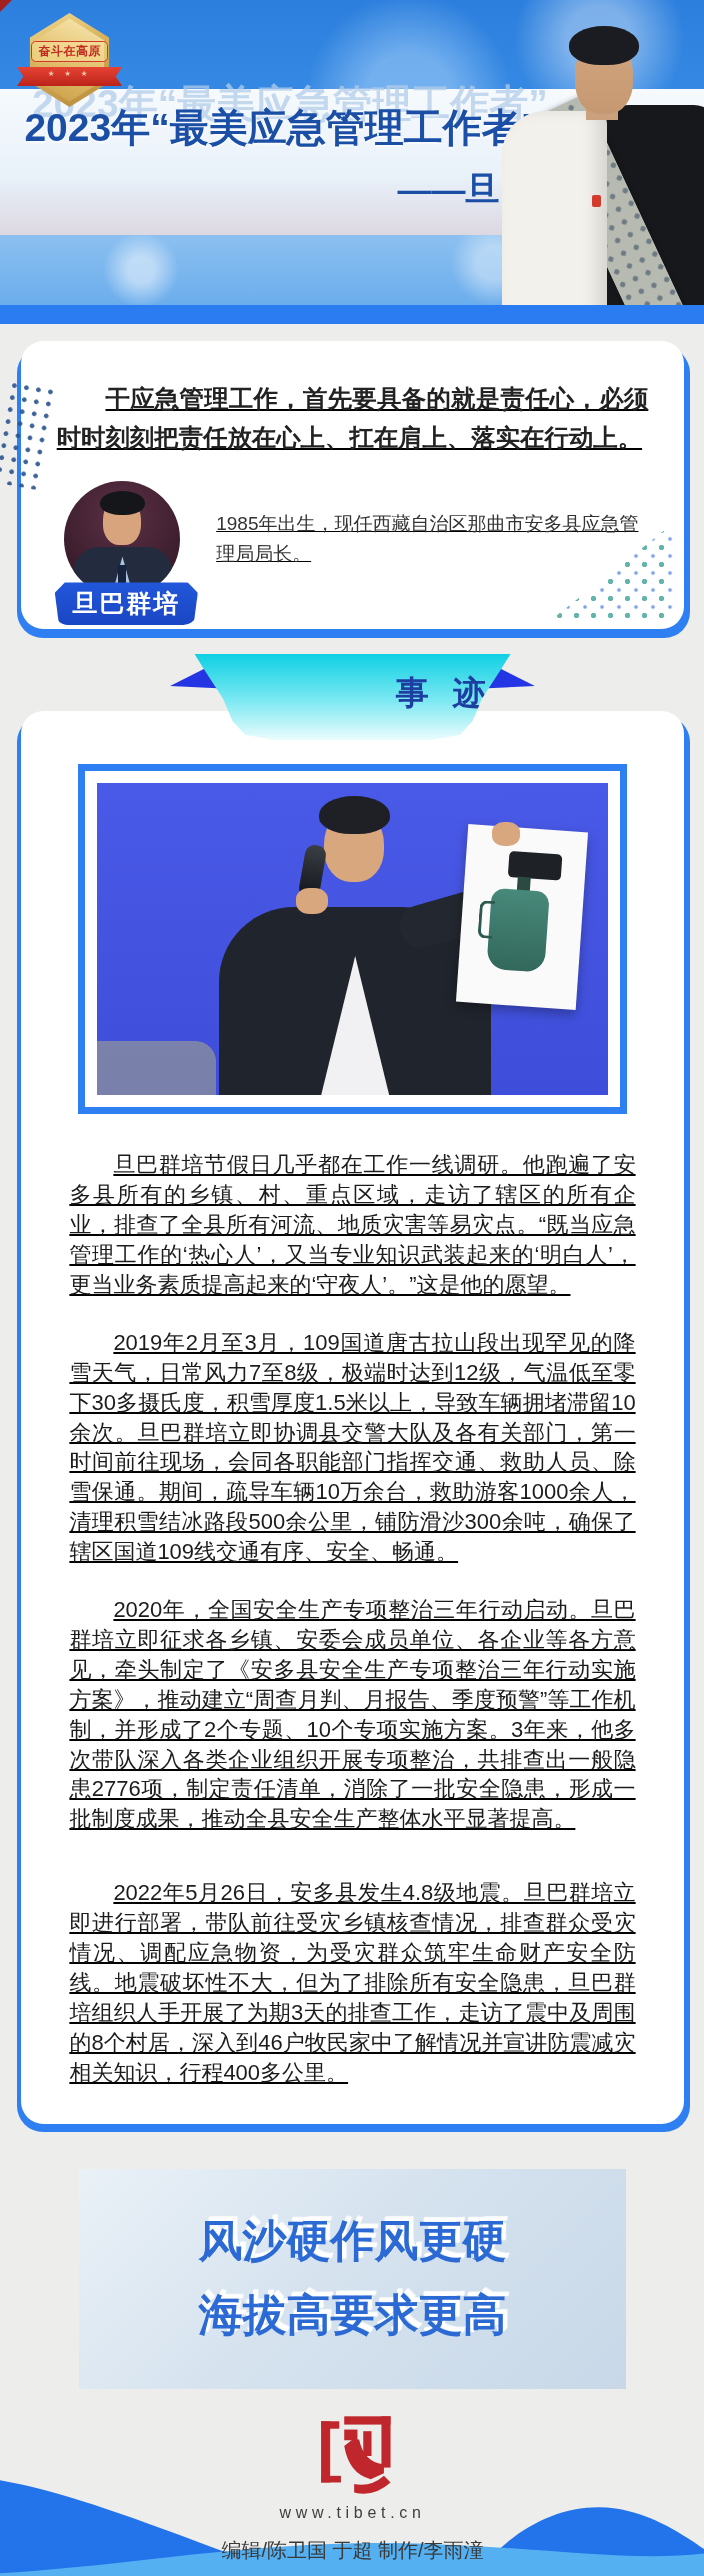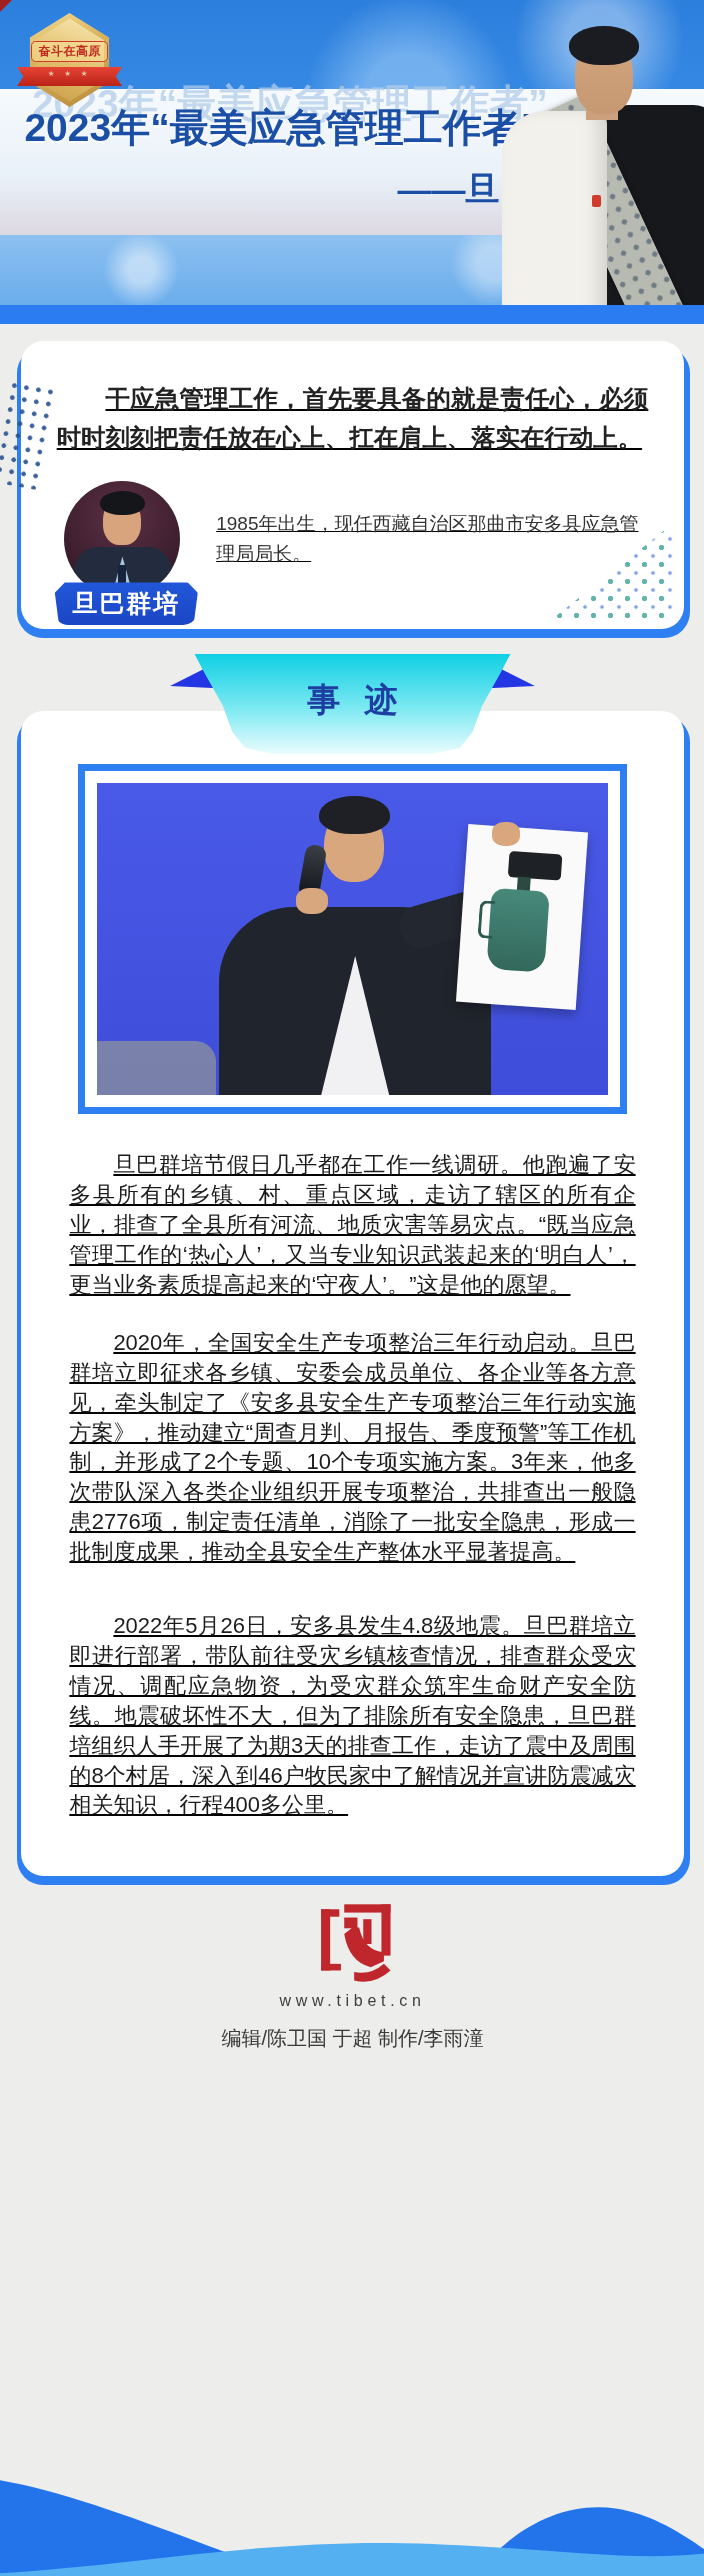--- a/index.html
+++ b/index.html
@@ -113,29 +113,29 @@
         radial-gradient(circle,rgba(70,120,215,.7) 1.6px,transparent 2.2px);
       background-size:17px 17px,17px 17px; background-position:0 0,8.5px 8.5px;
       clip-path:polygon(100% 0,100% 100%,0 100%); }
 
   
   .ribbon { position:relative; width:316px; margin:24.4px auto -41px; height:81px; z-index:3; }
   .ribbon-fold-left { position:absolute; left:-24.4px; top:2.8px; width:58px; height:32px;
       background:#2436e4; clip-path:polygon(100% 0,100% 100%,0 92%); }
   .ribbon-fold-right { position:absolute; right:-24.4px; top:2.8px; width:58px; height:32px;
       background:#2436e4; clip-path:polygon(0 0,0 100%,100% 92%); }
-  .ribbon-body { position:absolute; left:0; top:0; width:316px; height:100px;
+  .ribbon-body { position:absolute; left:0; top:0; width:316px; height:86px;
       background:linear-gradient(180deg,#0fd0e4 0%,#7ee9f2 55%,#eafcfd 100%);
       clip-path:polygon(0 0,100% 0,97% 18%,91% 52%,88% 78%,84% 94%,75% 100%,25% 100%,16% 94%,12% 78%,9% 52%,3% 18%);
-      display:flex; align-items:center; justify-content:center; }
+      display:flex; align-items:center; justify-content:flex-end; }
   .ribbon-title { font-size:33px; font-weight:800; color:#1e3fa2;
       letter-spacing:24.4px; text-indent:24.4px; padding-bottom:7.5px; }
 
   
-  .deeds-card { padding:53px 28px 56px; }
+  .deeds-card { padding:53px 28px 36px; }
   .photo-frame { width:549px; margin:0 auto; border:7.5px solid #2e7ff2; background:#fff;
       padding:12.2px; }
   .stage-photo { position:relative; height:312px; overflow:hidden;
       background:linear-gradient(180deg,#4a5ae8 0%,#3e4eda 100%); }
   .sp-chair { position:absolute; left:-22.5px; bottom:-32px; width:141px; height:86px;
       background:#8d919b; border-radius:20.7px; opacity:.75; }
   .sp-suit { position:absolute; left:122px; bottom:-11.3px; width:272px; height:199px;
       background:#20242c; border-radius:75px 89px 0 0; }
   .sp-shirt { position:absolute; left:224px; bottom:0; width:68px; height:139px;
       background:#f1f1f3; clip-path:polygon(50% 0,100% 100%,0 100%); }
@@ -266,26 +266,31 @@
             <div class="sp-kettle-body"></div>
             <div class="sp-kettle-handle"></div>
           </div>
           <div class="sp-hand2"></div>
           <div class="sp-mic"></div>
           <div class="sp-hand-mic"></div>
         </div>
       </div>
       <div class="deeds-text">
         <p>旦巴群培节假日几乎都在工作一线调研。他跑遍了安多县所有的乡镇、村、重点区域，走访了辖区的所有企业，排查了全县所有河流、地质灾害等易灾点。“既当应急管理工作的‘热心人’，又当专业知识武装起来的‘明白人’，更当业务素质提高起来的‘守夜人’。”这是他的愿望。</p>
+        <p>2019年2月至3月，109国道唐古拉山段出现罕见的降雪天气，日常风力7至8级，极端时达到12级，气温低至零下30多摄氏度，积雪厚度1.5米以上，导致车辆拥堵滞留10余次。旦巴群培立即协调县交警大队及各有关部门，第一时间前往现场，会同各职能部门指挥交通、救助人员、除雪保通。期间，疏导车辆10万余台，救助游客1000余人，清理积雪结冰路段500余公里，铺防滑沙300余吨，确保了辖区国道109线交通有序、安全、畅通。</p>
         <p>2020年，全国安全生产专项整治三年行动启动。旦巴群培立即征求各乡镇、安委会成员单位、各企业等各方意见，牵头制定了《安多县安全生产专项整治三年行动实施方案》，推动建立“周查月判、月报告、季度预警”等工作机制，并形成了2个专题、10个专项实施方案。3年来，他多次带队深入各类企业组织开展专项整治，共排查出一般隐患2776项，制定责任清单，消除了一批安全隐患，形成一批制度成果，推动全县安全生产整体水平显著提高。</p>
         <p>2022年5月26日，安多县发生4.8级地震。旦巴群培立即进行部署，带队前往受灾乡镇核查情况，排查群众受灾情况、调配应急物资，为受灾群众筑牢生命财产安全防线。地震破坏性不大，但为了排除所有安全隐患，旦巴群培组织人手开展了为期3天的排查工作，走访了震中及周围的8个村居，深入到46户牧民家中了解情况并宣讲防震减灾相关知识，行程400多公里。</p>
       </div>
     </div>
   </div>
 
+  <div class="pull-quote">
+    <div class="pq-line">风沙硬作风更硬</div>
+    <div class="pq-line">海拔高要求更高</div>
+  </div>
 
   <div class="footer">
     <svg class="logo" width="83" height="86" viewBox="0 0 100 104">
       <g fill="#bf272c">
         <rect x="12" y="10" width="11" height="74"></rect>
         <rect x="12" y="76" width="24" height="8"></rect>
         <rect x="12" y="10" width="22" height="9"></rect>
         <rect x="40" y="4" width="56" height="10"></rect>
         <rect x="85" y="4" width="11" height="62"></rect>
         <rect x="40" y="20" width="16" height="13"></rect>

